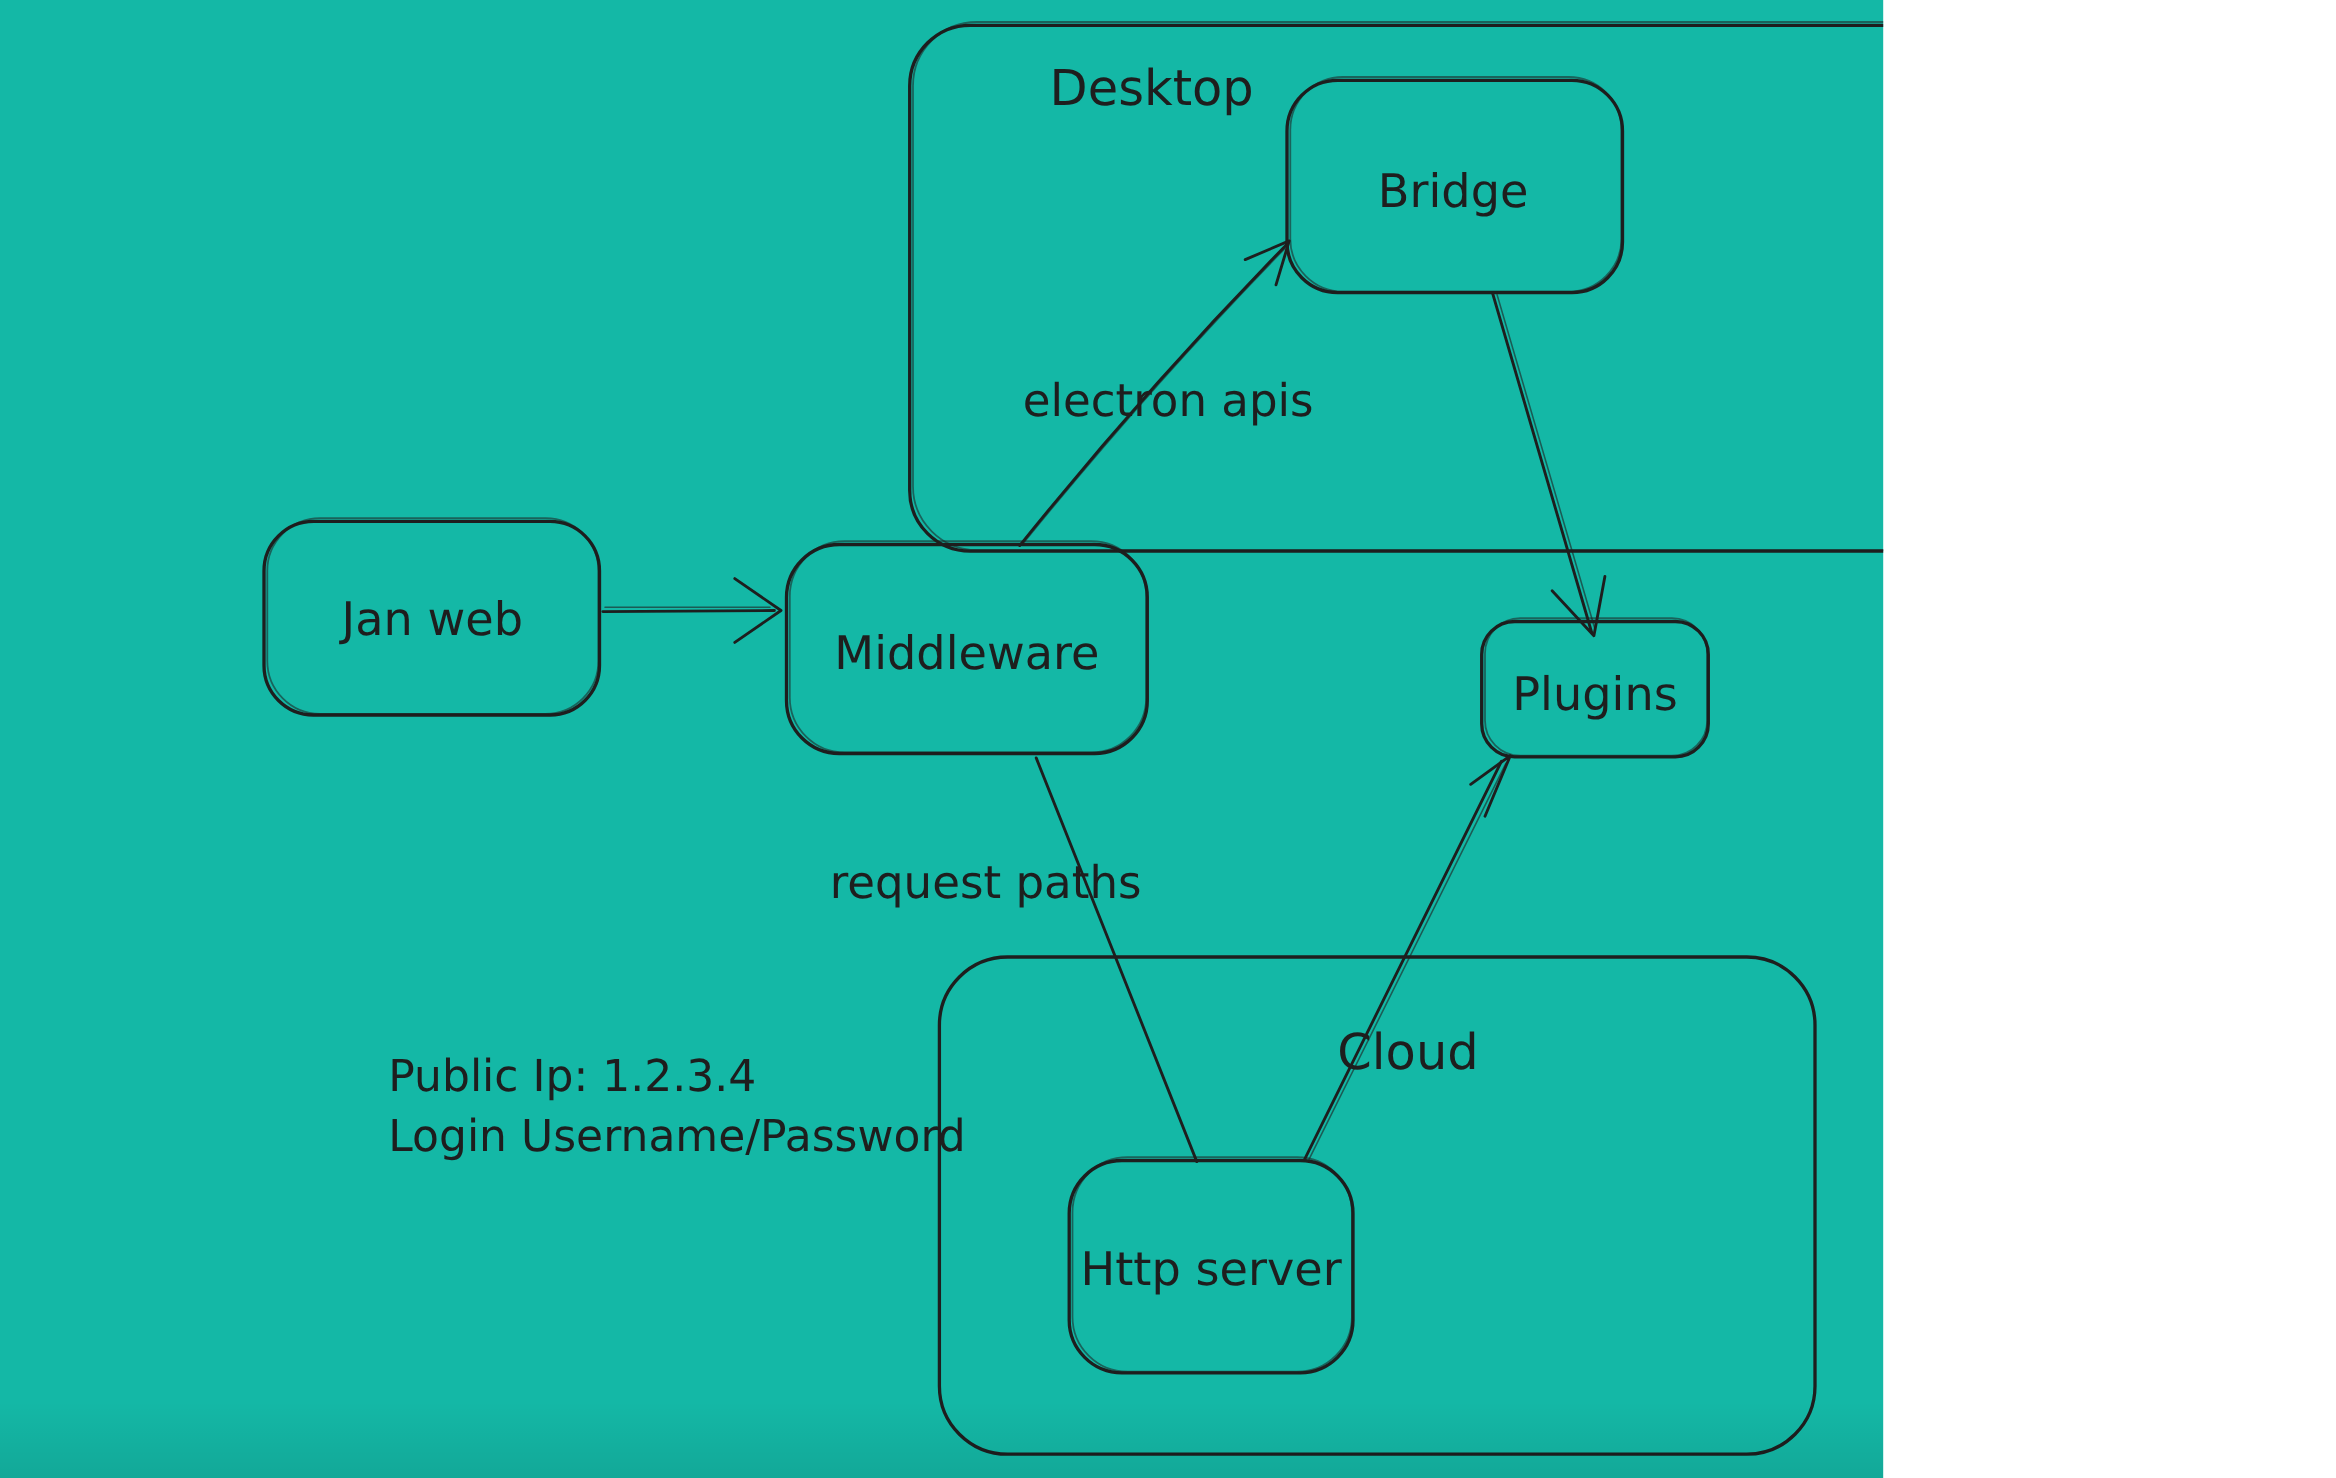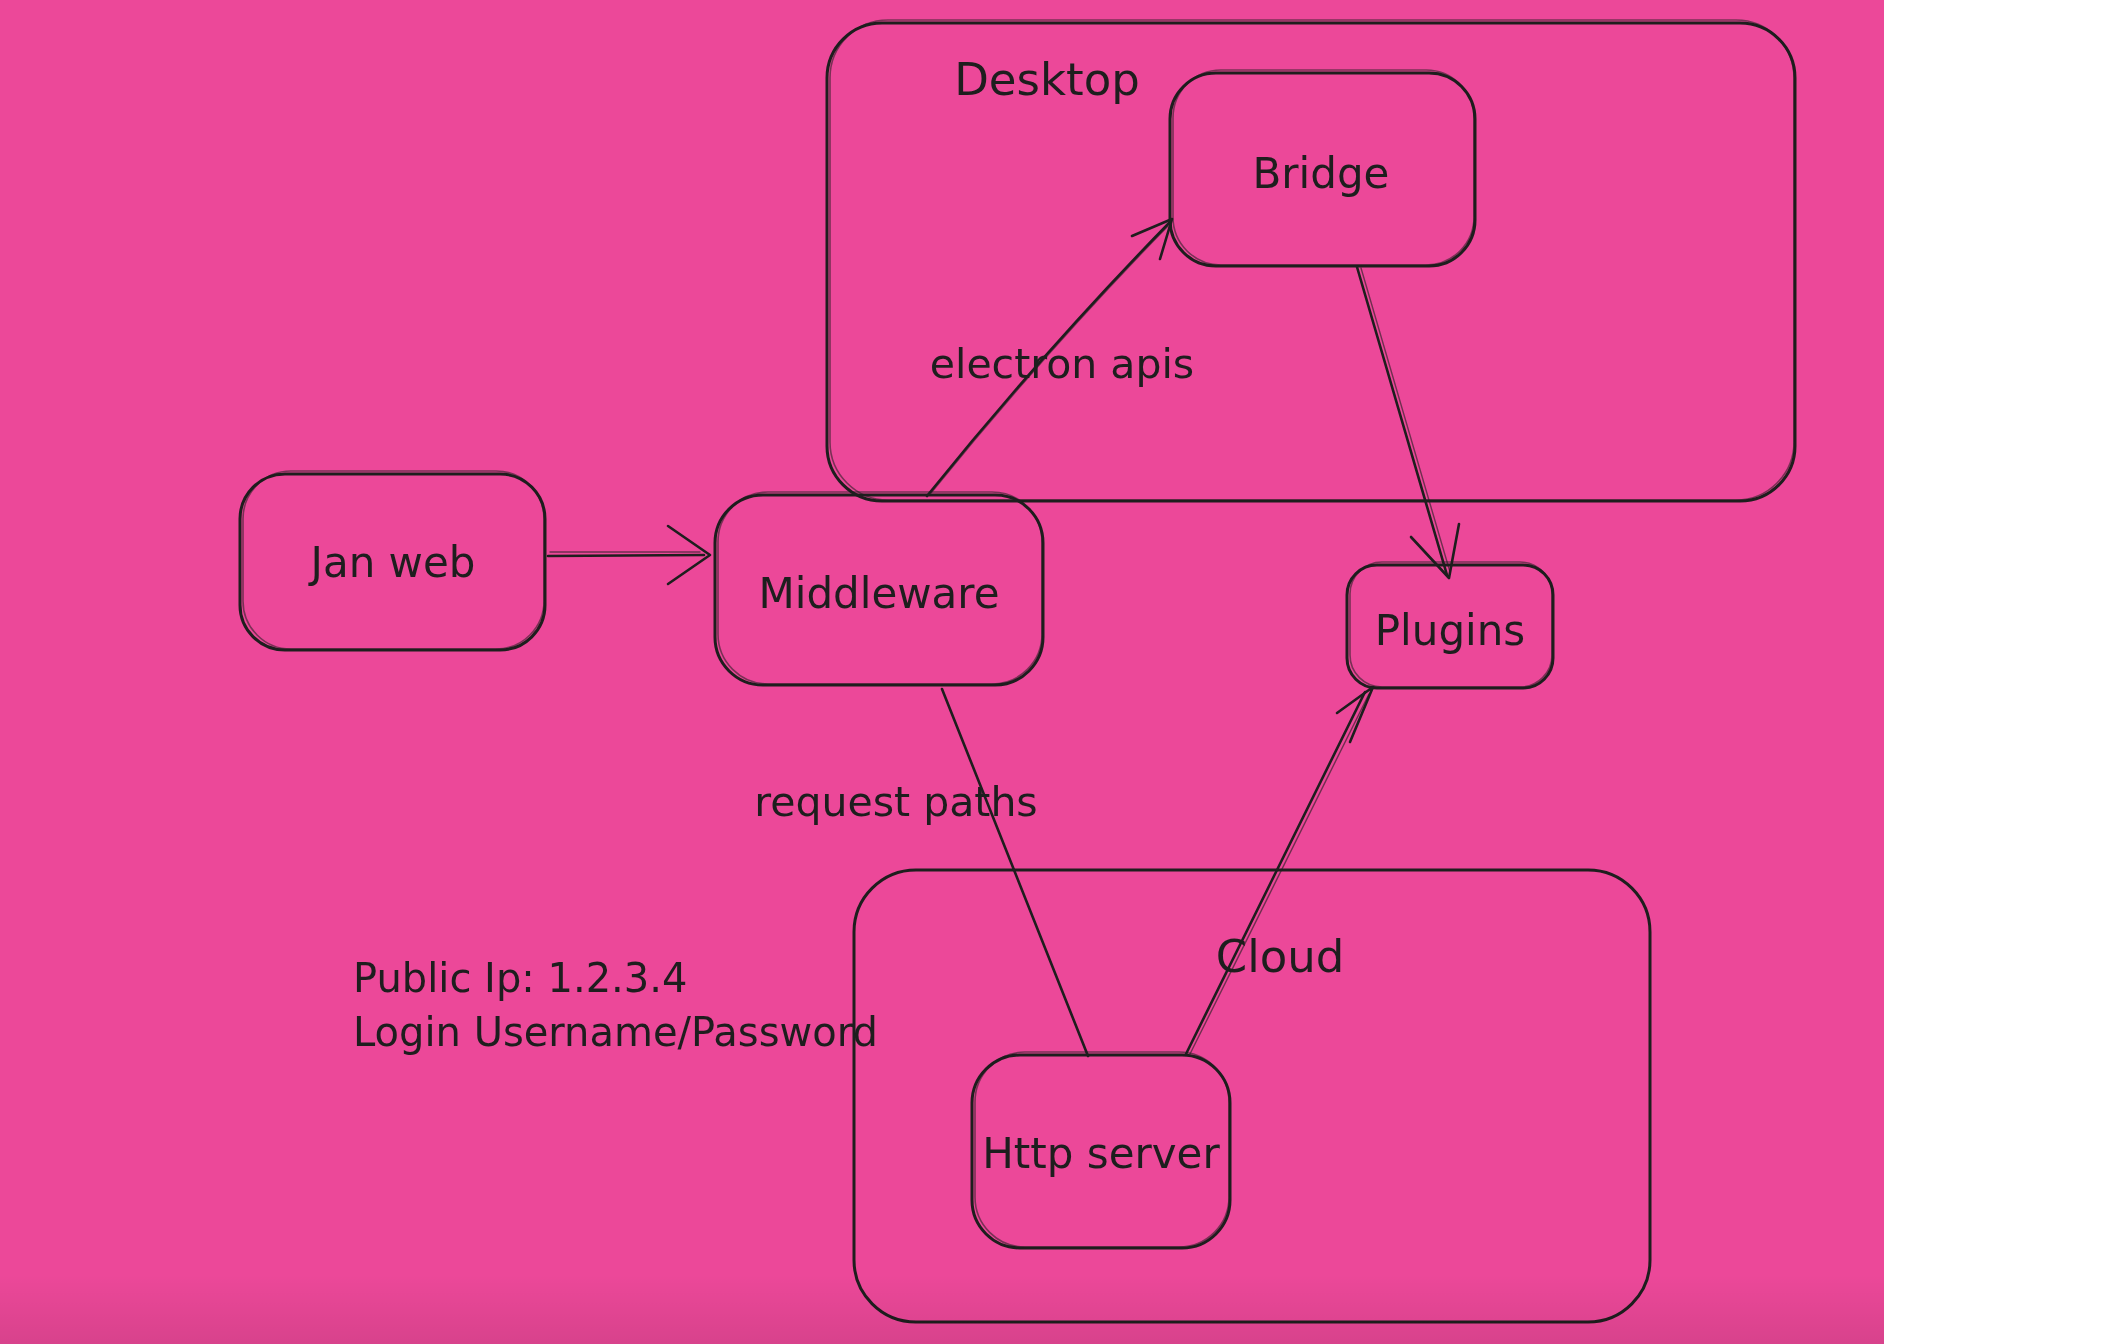--- a/index.html
+++ b/index.html
@@ -2,23 +2,23 @@
 <html><head>
 <meta charset="utf-8">
 <style>
   html, body {
     margin: 0;
     padding: 0;
     background: #ffffff;
   }
   .canvas {
     position: relative;
-    width: 1884px;
+    width: 1712px;
     height: 1344px;
-    background: #ec4899;
+    background: #14b8a6;
     overflow: hidden;
     font-family: "DejaVu Sans", sans-serif;
   }
   svg { display: block; }
   .shape {
     fill: none;
     stroke: #1e1e1e;
     stroke-width: 3;
     stroke-linecap: round;
     stroke-linejoin: round;

